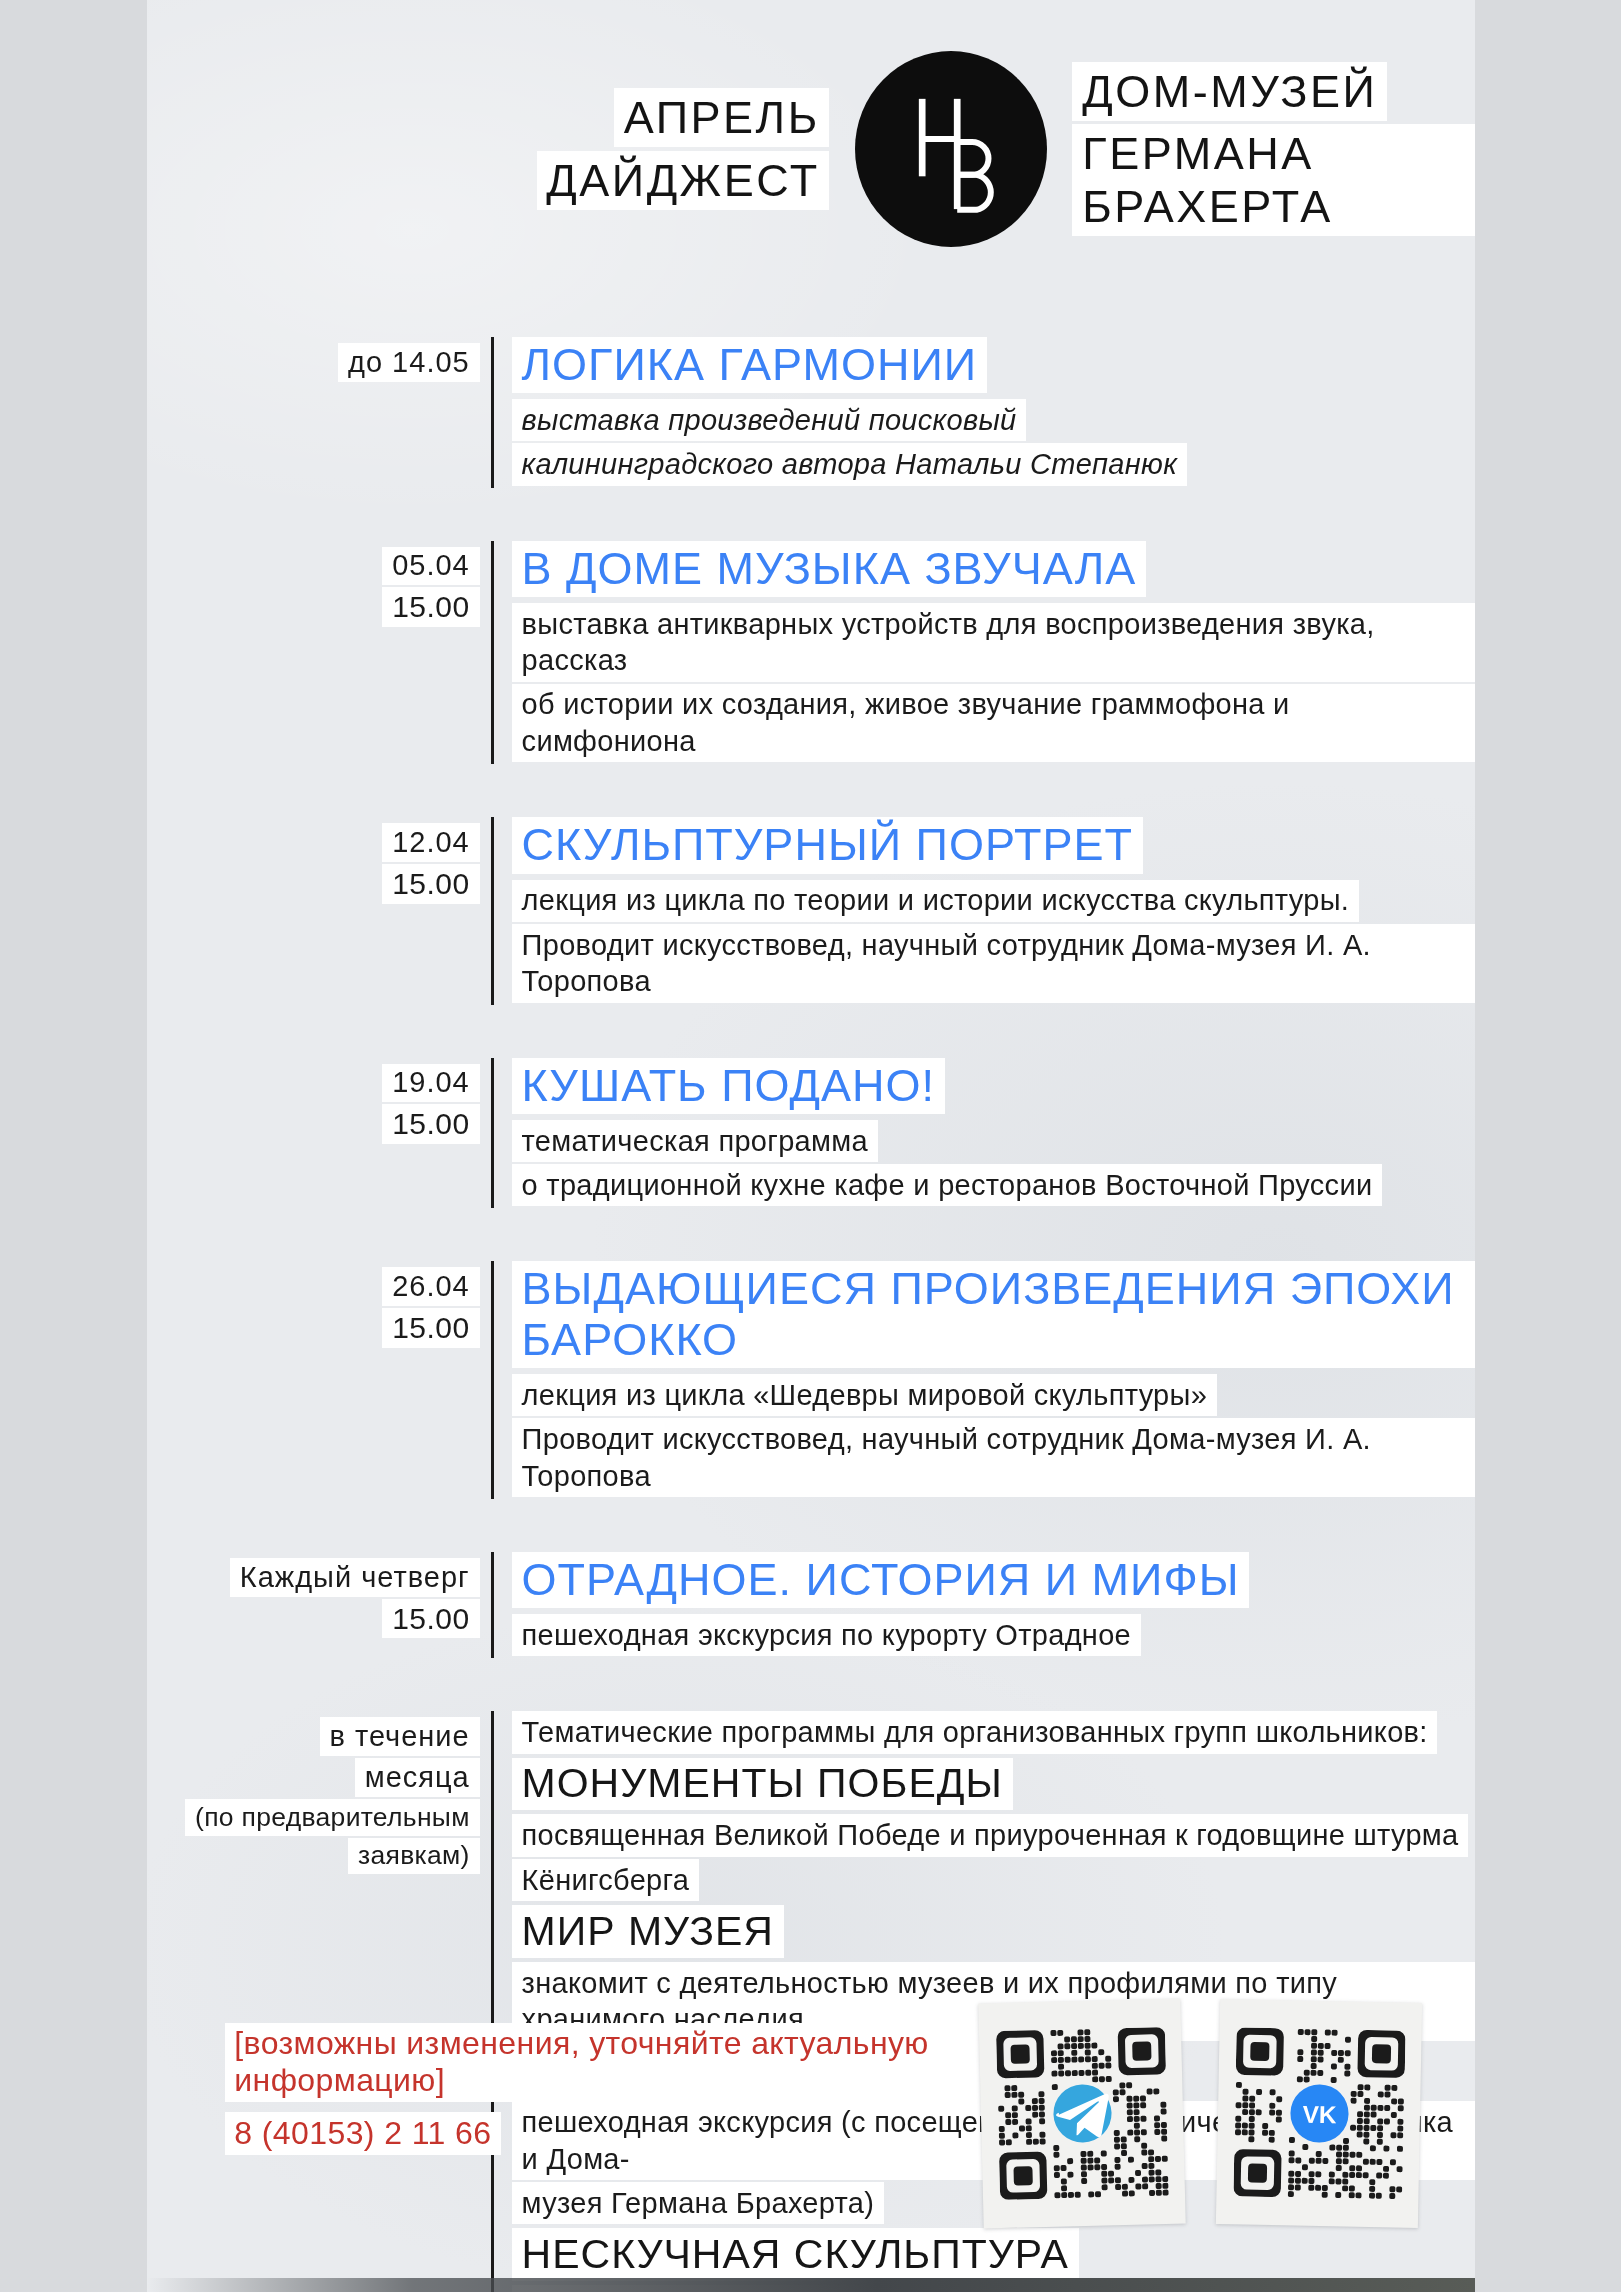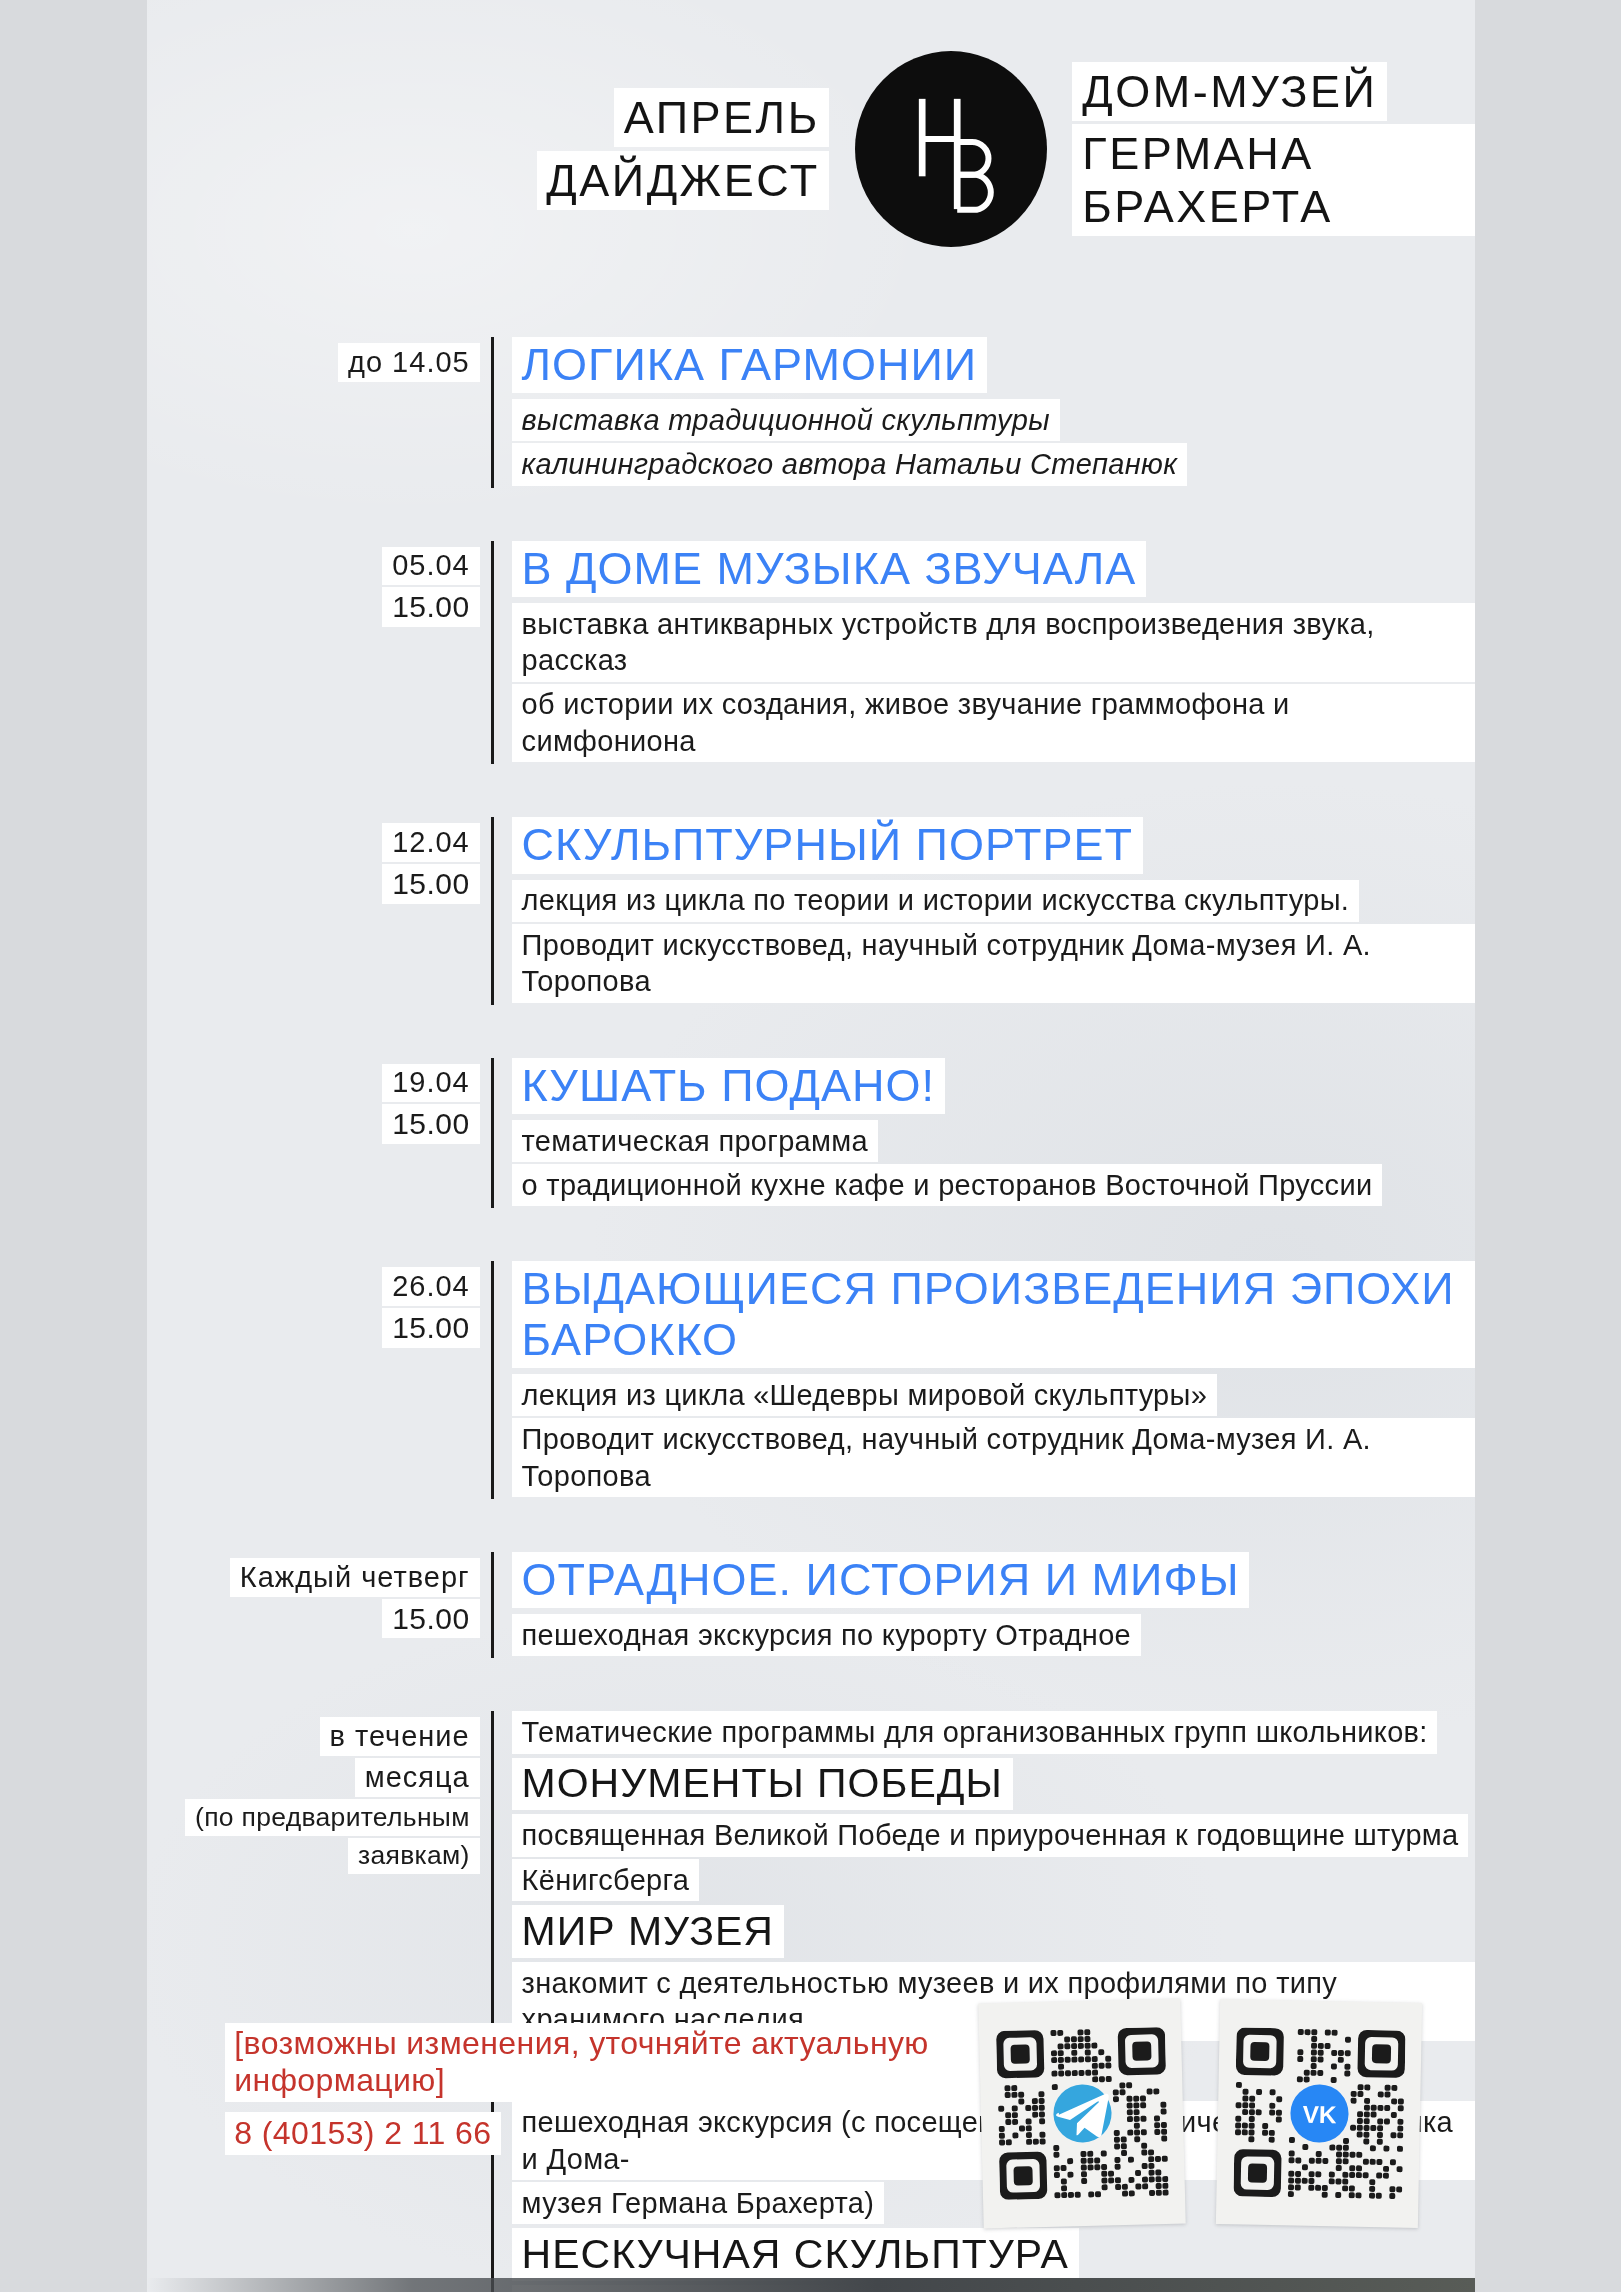--- a/index.html
+++ b/index.html
@@ -82,21 +82,21 @@
   <main class="events" id="events">
   <div class="row">
     <div class="datecol">
       <span class="hl date-main">до 14.05</span>
 
     </div>
     <div class="vline"></div>
     <div class="content">
       <div class="title-line"><span class="hl title">ЛОГИКА ГАРМОНИИ</span></div>
       <div class="desc italic">
-            <span class="dline"><span class="hl">выставка традиционной скульптуры</span></span>
+            <span class="dline"><span class="hl">выставка произведений поисковый</span></span>
             <span class="dline"><span class="hl">калининградского автора Натальи Степанюк</span></span>
           </div>
     </div>
   </div>
 
   <div class="row">
     <div class="datecol">
       <span class="hl date-main">05.04</span>
       <span class="hl date-time">15.00</span>
     </div>

